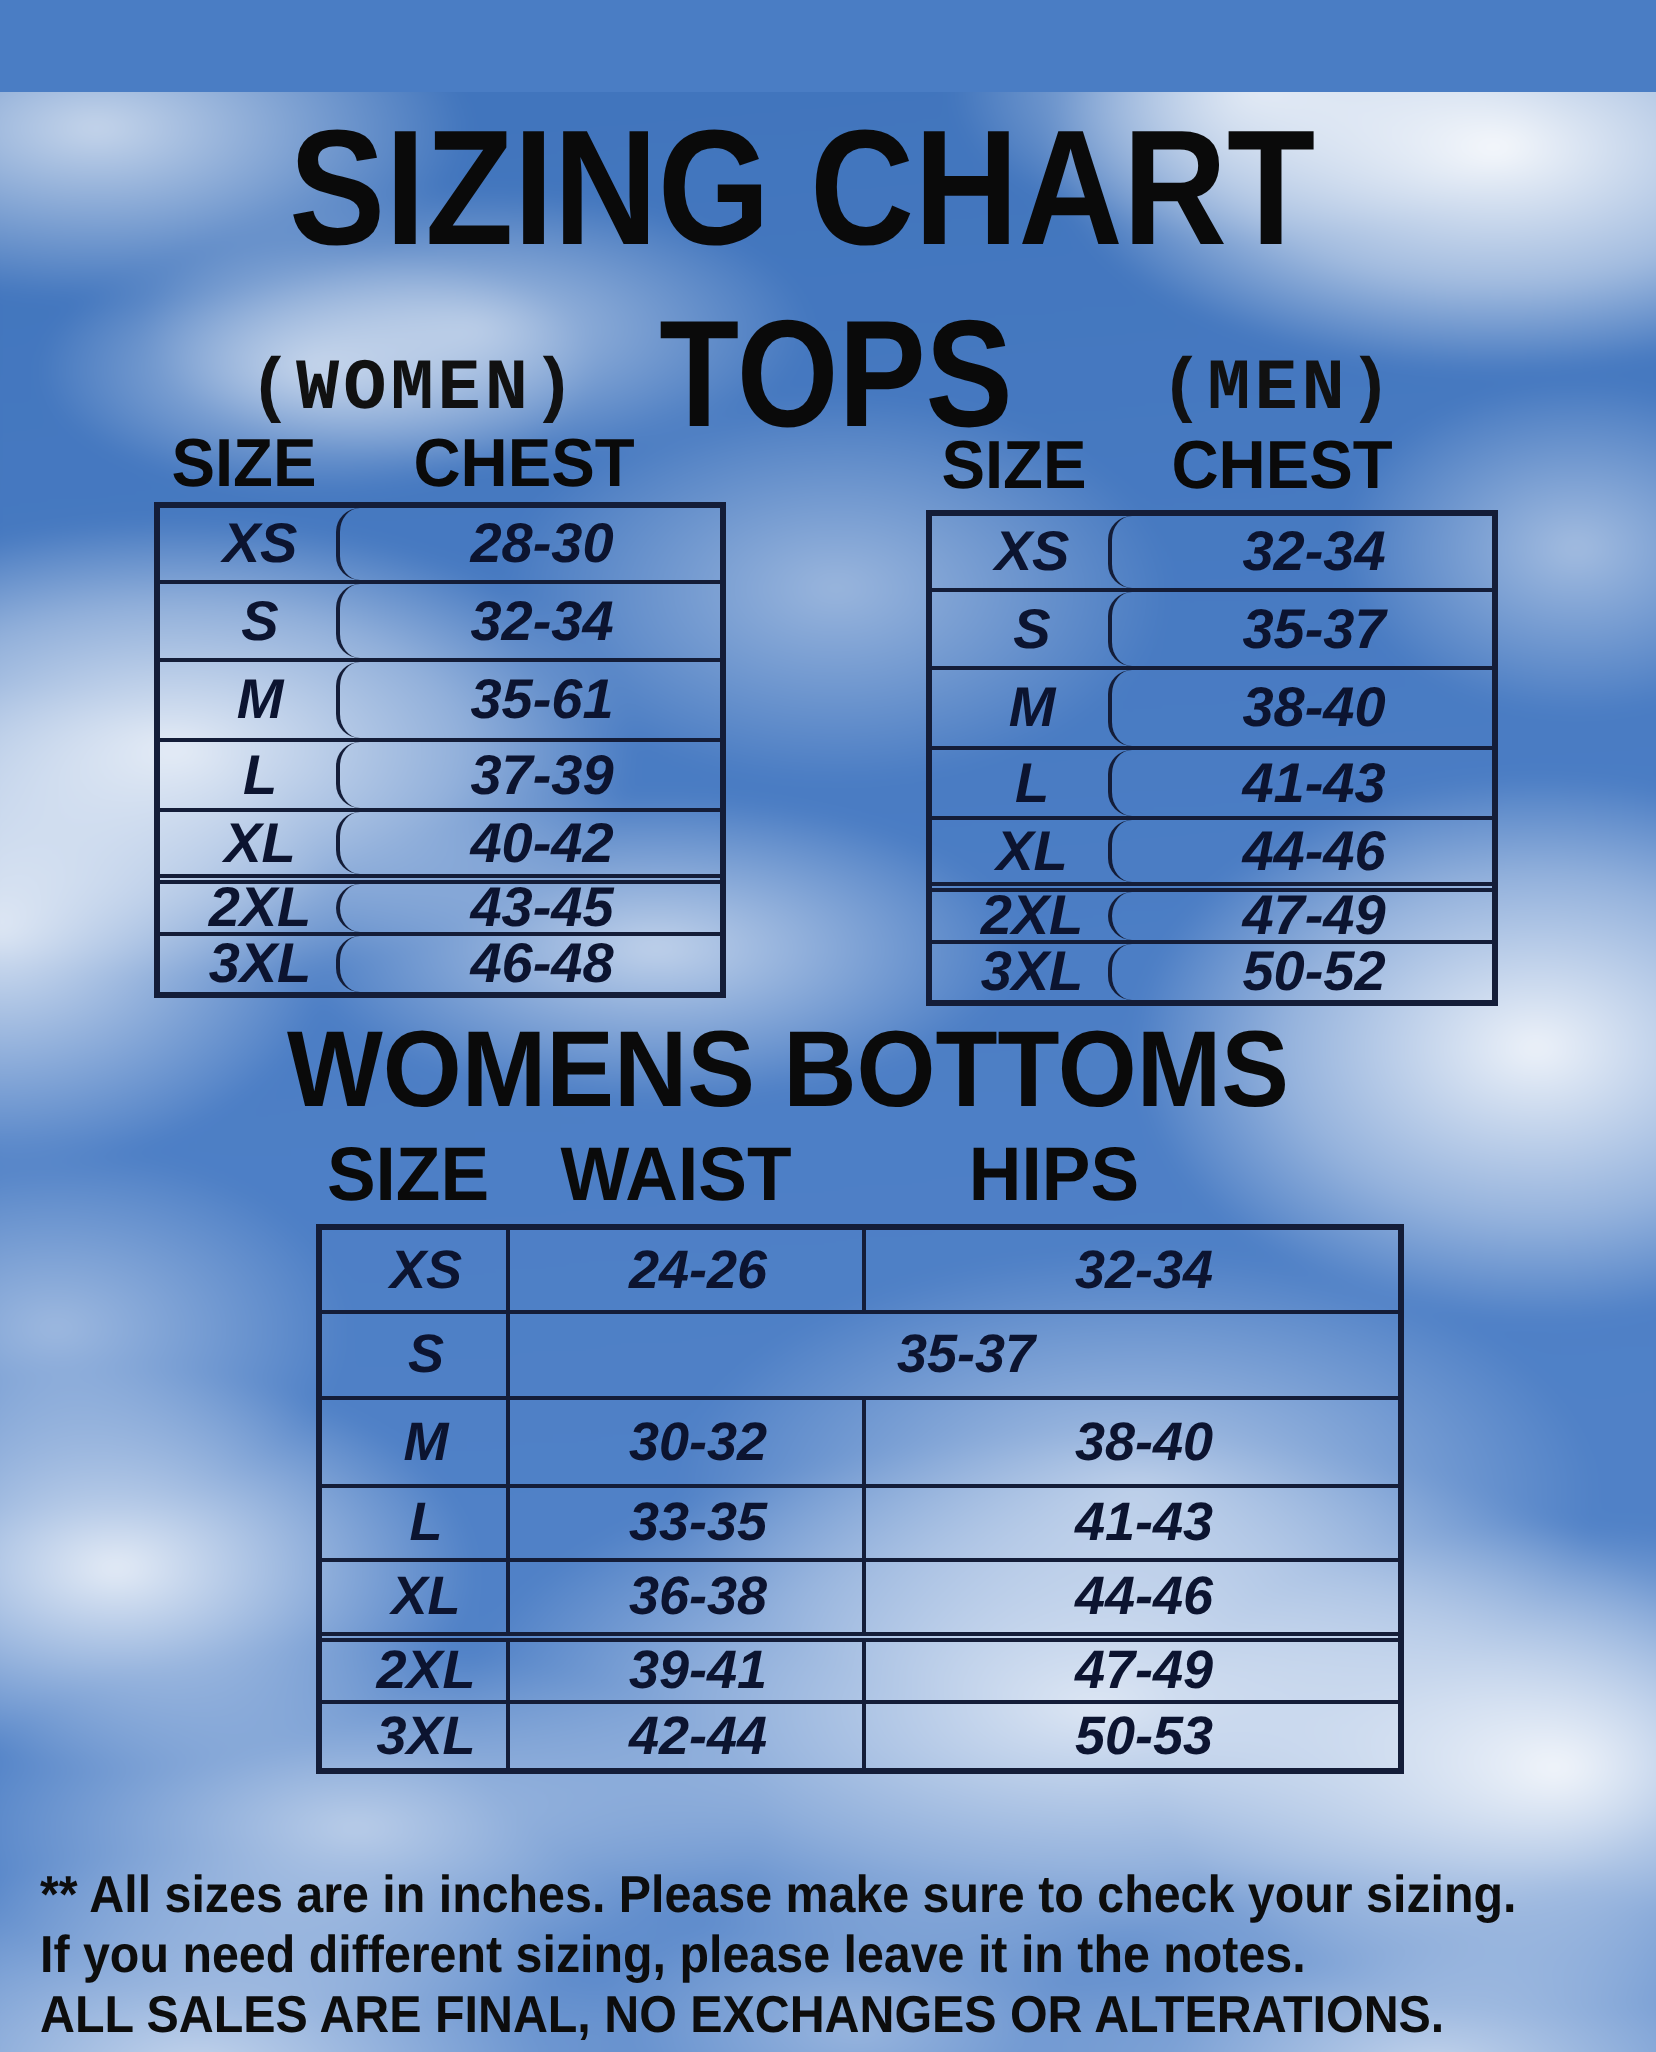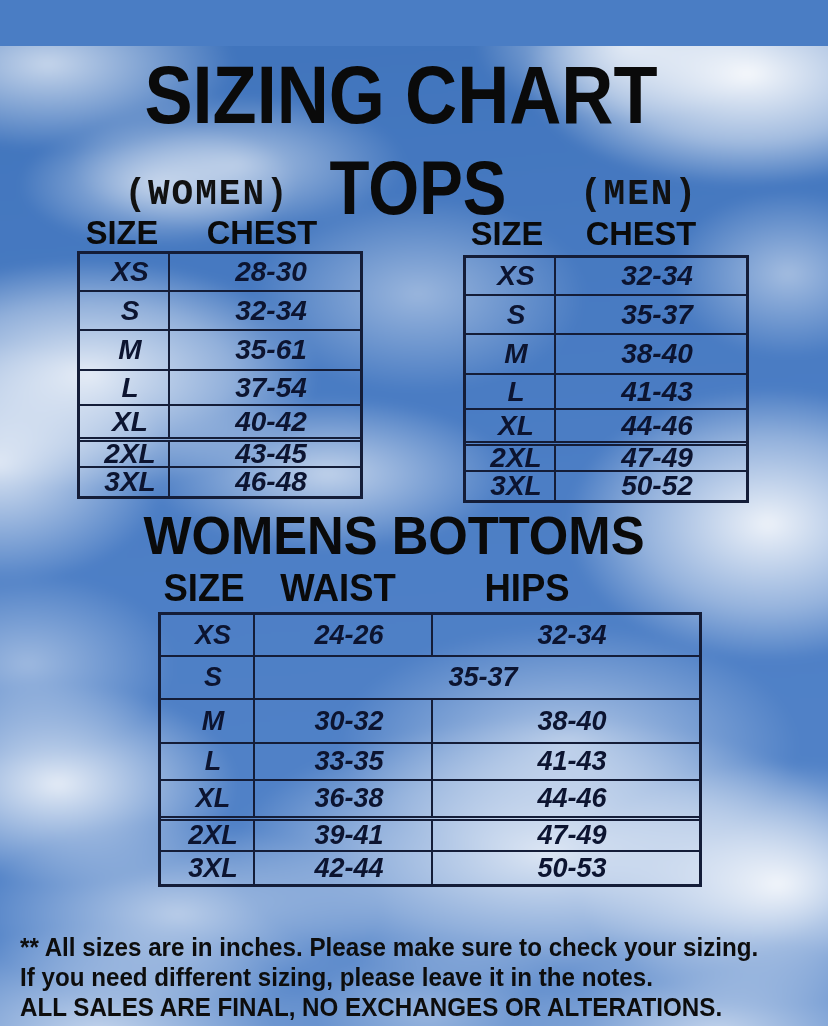--- a/index.html
+++ b/index.html
@@ -54,21 +54,21 @@
   .tbl{position:absolute;border:3px solid #141d38;box-sizing:border-box;}
   .tr{display:flex;box-sizing:border-box;}
   .tr + .tr{border-top:2px solid #141d38;}
   .tr.thick{border-top:5px double #141d38;}
   .td{display:flex;align-items:center;justify-content:center;box-sizing:border-box;
       font-style:italic;font-weight:700;color:#0c1430;font-size:28px;
       font-family:"Liberation Sans", sans-serif;padding-left:12px;}
   .td + .td{border-left:2px solid #141d38;}
   .tops-tbl{width:286px;}
   .tops-tbl .td.c0{width:88px;}
-  .tops-tbl .td.c1{flex:1;}
+  .tops-tbl .td.c1{flex:1;border-radius:12px;}
   .tops-tbl .tr:nth-child(1){height:36px;}
   .tops-tbl .tr:nth-child(2){height:39px;}
   .tops-tbl .tr:nth-child(3){height:40px;}
   .tops-tbl .tr:nth-child(4){height:35px;}
   .tops-tbl .tr:nth-child(5){height:33px;}
   .tops-tbl .tr:nth-child(6){height:29px;}
   .tops-tbl .tr:nth-child(7){height:30px;}
   .women-tbl{left:77px;top:205px;}
   .men-tbl{left:463px;top:209px;}
   .bottoms-tbl{left:158px;top:566px;width:544px;}
@@ -114,21 +114,21 @@
     <div class="tr">
       <div class="td c0">S</div>
       <div class="td c1">32-34</div>
     </div>
     <div class="tr">
       <div class="td c0">M</div>
       <div class="td c1">35-61</div>
     </div>
     <div class="tr">
       <div class="td c0">L</div>
-      <div class="td c1">37-54</div>
+      <div class="td c1">37-39</div>
     </div>
     <div class="tr">
       <div class="td c0">XL</div>
       <div class="td c1">40-42</div>
     </div>
     <div class="tr thick">
       <div class="td c0">2XL</div>
       <div class="td c1">43-45</div>
     </div>
     <div class="tr">

